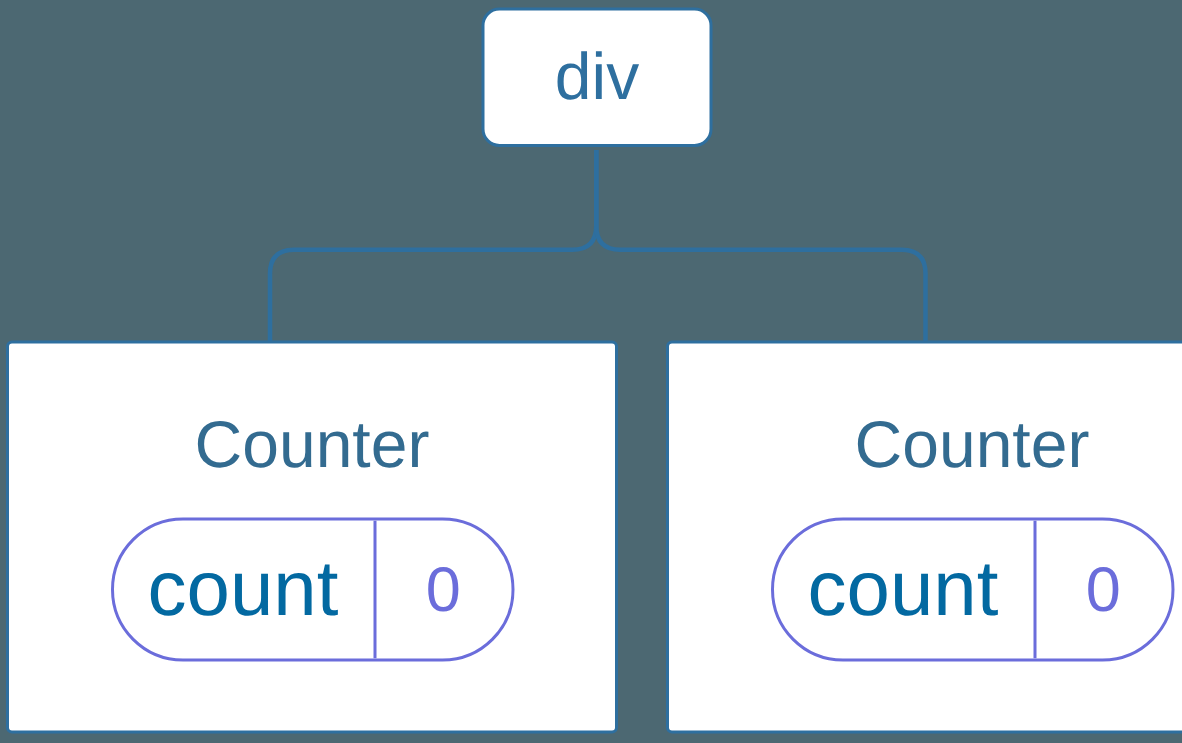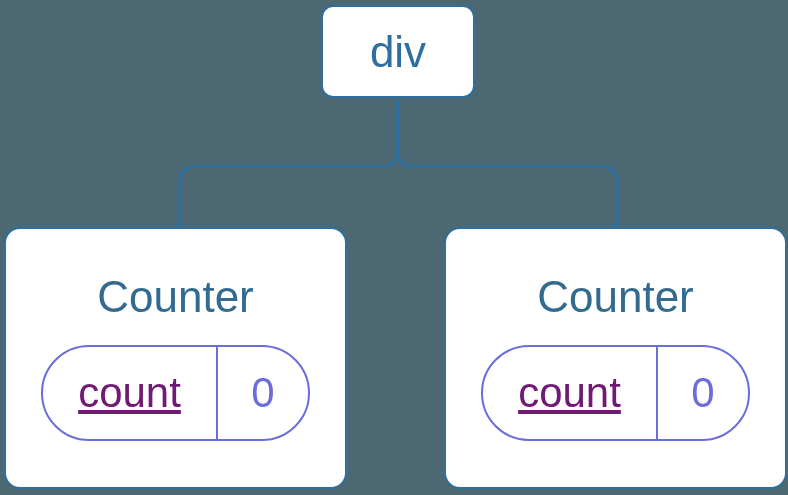--- a/index.html
+++ b/index.html
@@ -33,22 +33,22 @@
     justify-content: center;
   }
   .root-label {
     font-size: 44px;
     font-weight: 500;
     color: #2E6F9F;
     line-height: 1;
   }
   .component-node {
     top: 227px;
-    width: 343px; height: 262px;
-    border-radius: 16px;
+    width: 408px; height: 262px;
+    border-radius: 4px;
     display: flex;
     flex-direction: column;
     align-items: center;
     justify-content: center;
     gap: 26px;
   }
   .component-node.left  { left: 4px; }
   .component-node.right { left: 444px; }
   .component-name {
     font-size: 44px;
@@ -64,24 +64,23 @@
     display: flex;
     align-items: stretch;
     overflow: hidden;
     background: #FFFFFF;
   }
   .state-key {
     width: 173px;
     display: flex;
     align-items: center;
     justify-content: center;
-    font-size: 42px;
-    color: #701a75;
+    font-size: 52px;
+    color: #0369a1;
     line-height: 1;
-    text-decoration: underline;
   }
   .state-divider {
     width: 2px;
     background: #6B6DDB;
   }
   .state-value {
     flex: 1;
     display: flex;
     align-items: center;
     justify-content: center;

